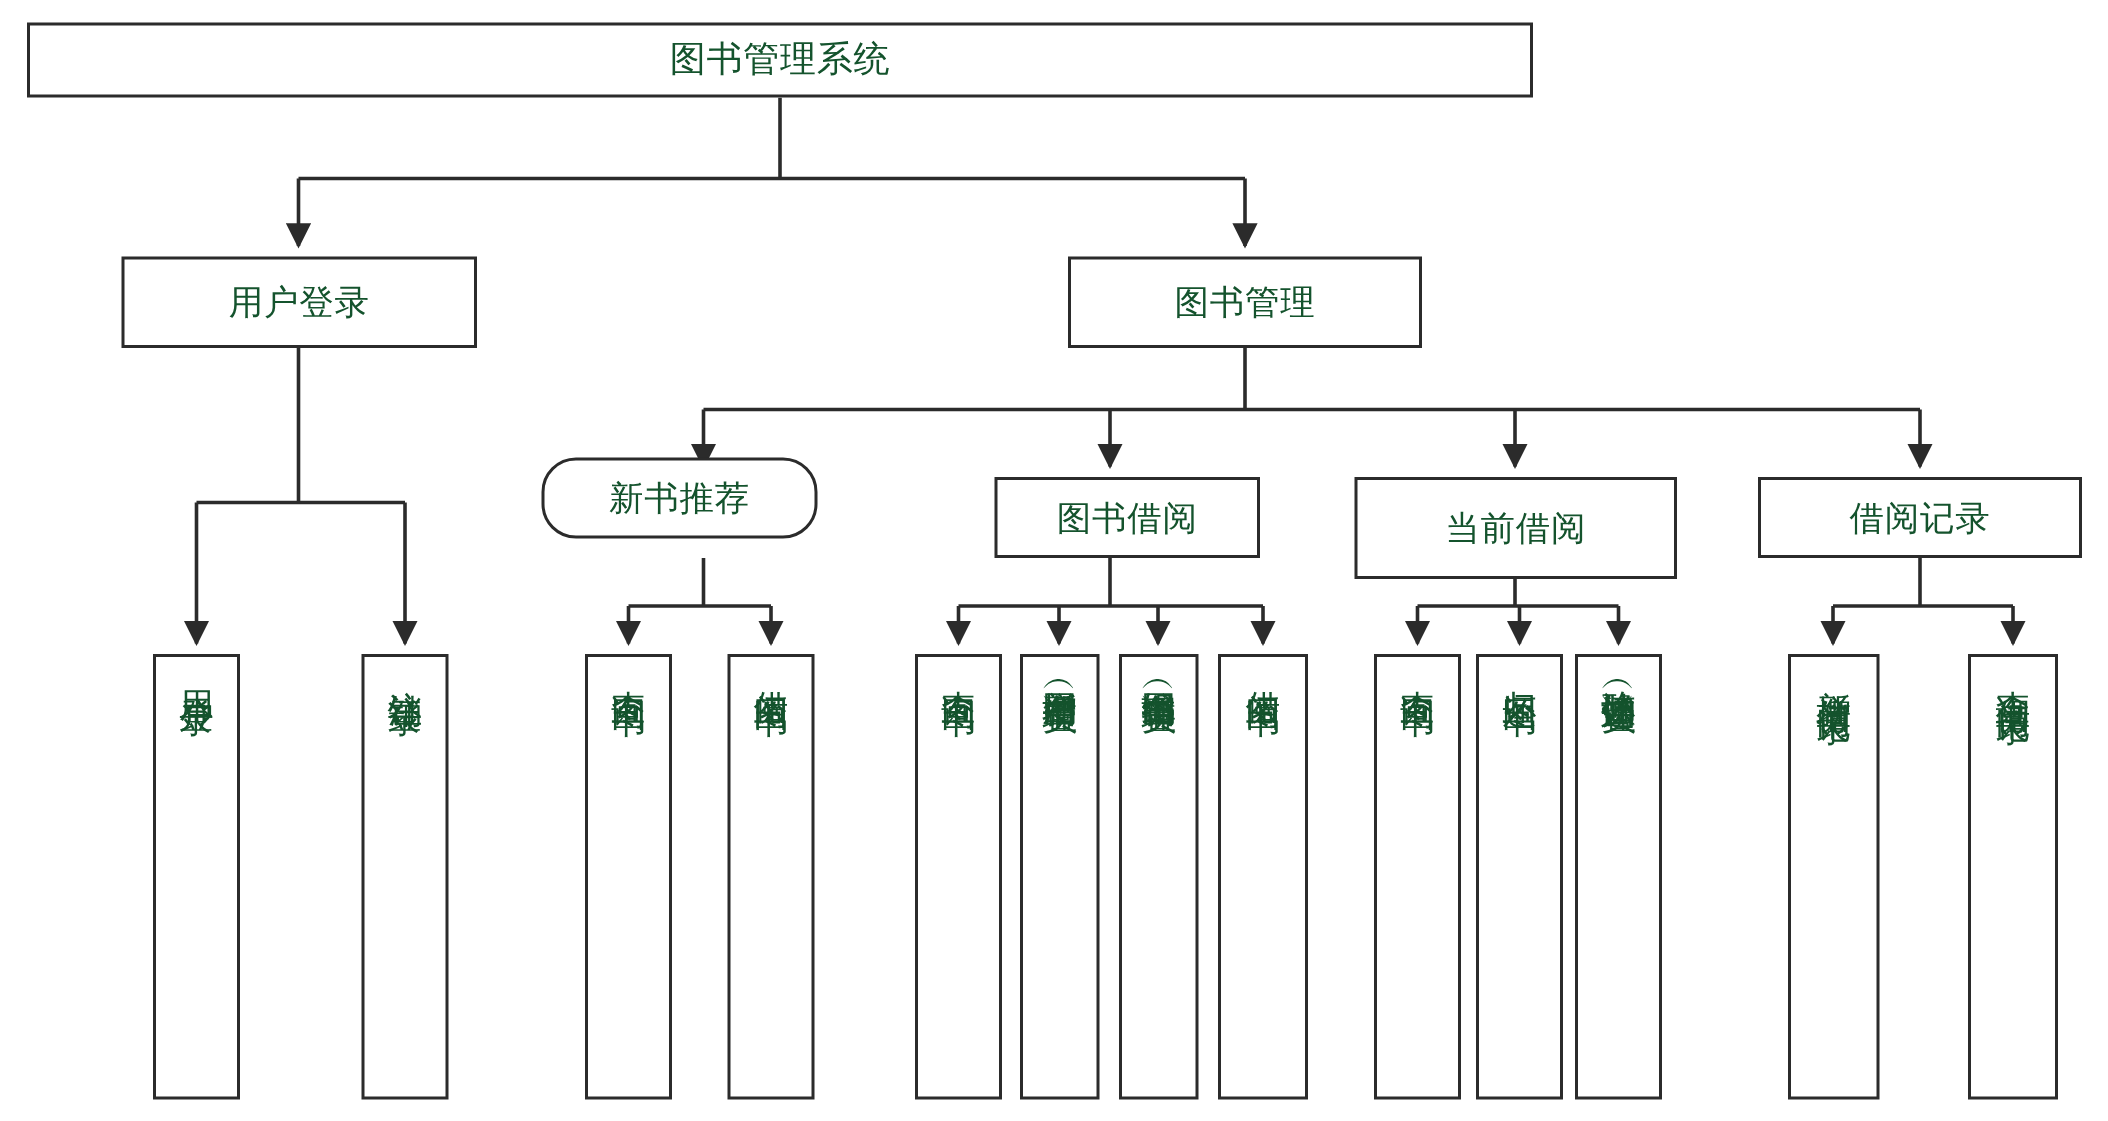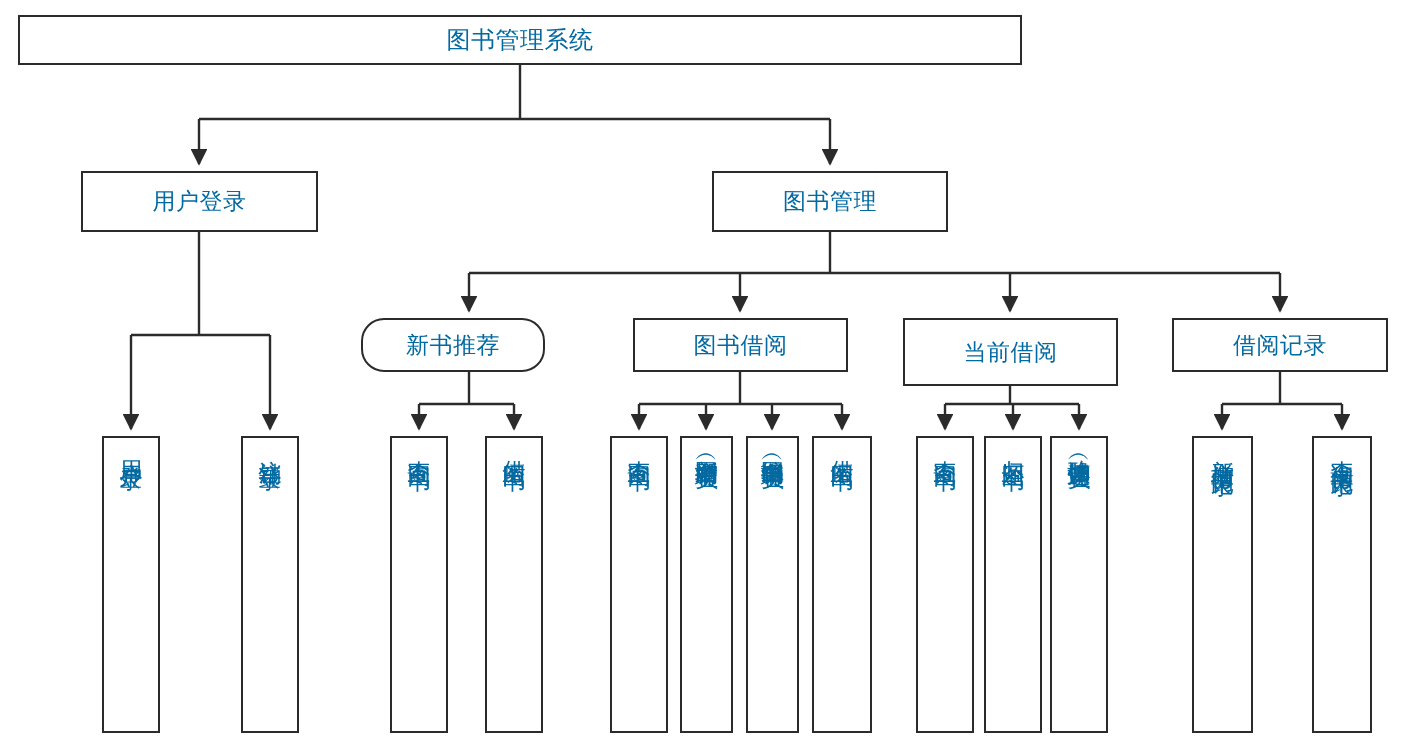--- a/index.html
+++ b/index.html
@@ -35,21 +35,21 @@
     display: flex;
     align-items: center;
     justify-content: center;
     text-align: center;
     z-index: 3;
   }
   .node-label {
     display: block;
     line-height: 1.32;
     letter-spacing: 0.5px;
-    color: #0369a1;
+    color: #14532d;
     white-space: nowrap;
   }
   
   .node.h .node-label {
     font-size: 23px;
   }
   .node.root .node-label {
     font-size: 24px;
   }
   
@@ -136,24 +136,24 @@
     <span class="node-label">图书管理系统</span>
   </div>
 
   <div class="node h" style="left: 81px; top: 171px; width: 237px; height: 61px;">
     <span class="node-label">用户登录</span>
   </div>
   <div class="node h" style="left: 712px; top: 171px; width: 236px; height: 61px; justify-content: center;">
     <span class="node-label">图书管理</span>
   </div>
 
-  <div class="node h" style="left: 361px; top: 318px; width: 184px; height: 54px; border-radius: 23px;">
+  <div class="node h" style="left: 361px; top: 305px; width: 184px; height: 54px; border-radius: 23px;">
     <span class="node-label">新书推荐</span>
   </div>
-  <div class="node h" style="left: 633px; top: 318px; width: 215px; height: 54px;">
+  <div class="node h" style="left: 663px; top: 318px; width: 177px; height: 54px;">
     <span class="node-label">图书借阅</span>
   </div>
   <div class="node h" style="left: 903px; top: 318px; width: 215px; height: 68px;">
     <span class="node-label">当前借阅</span>
   </div>
   <div class="node h" style="left: 1172px; top: 318px; width: 216px; height: 54px;">
     <span class="node-label">借阅记录</span>
   </div>
 
   <div class="node v" style="left: 102px; top: 436px; width: 58px; height: 297px;">

